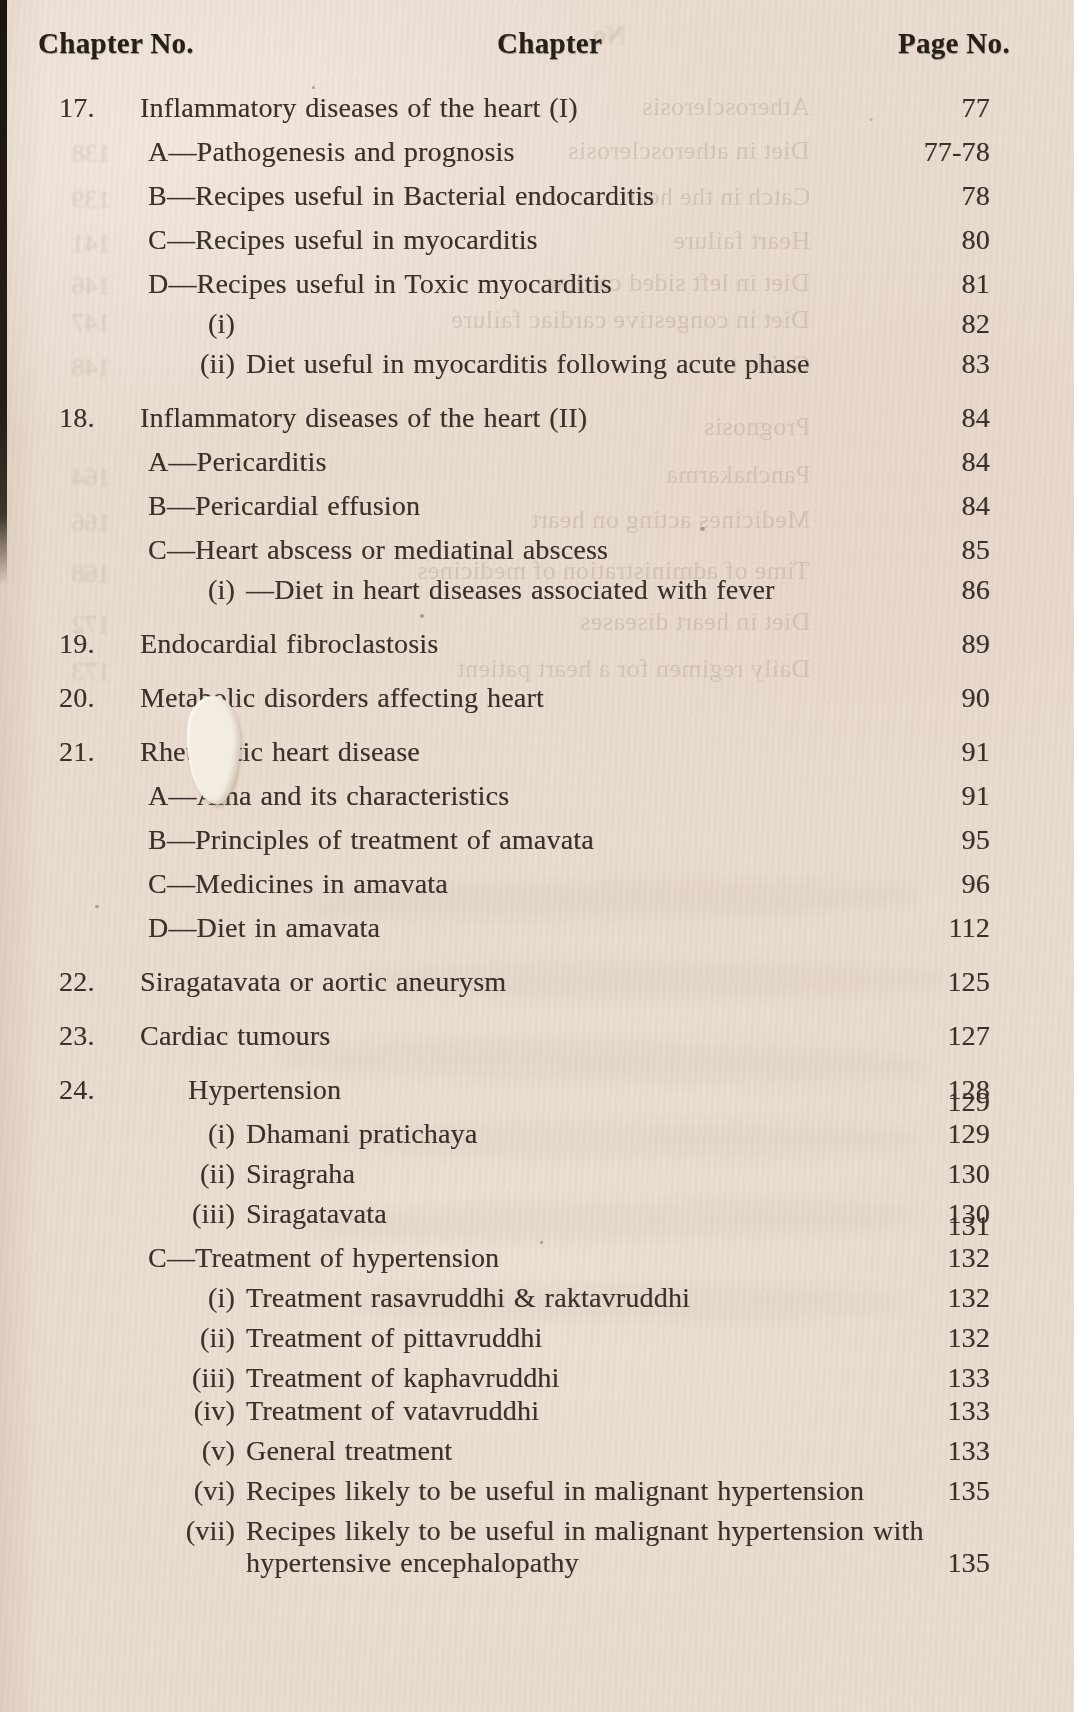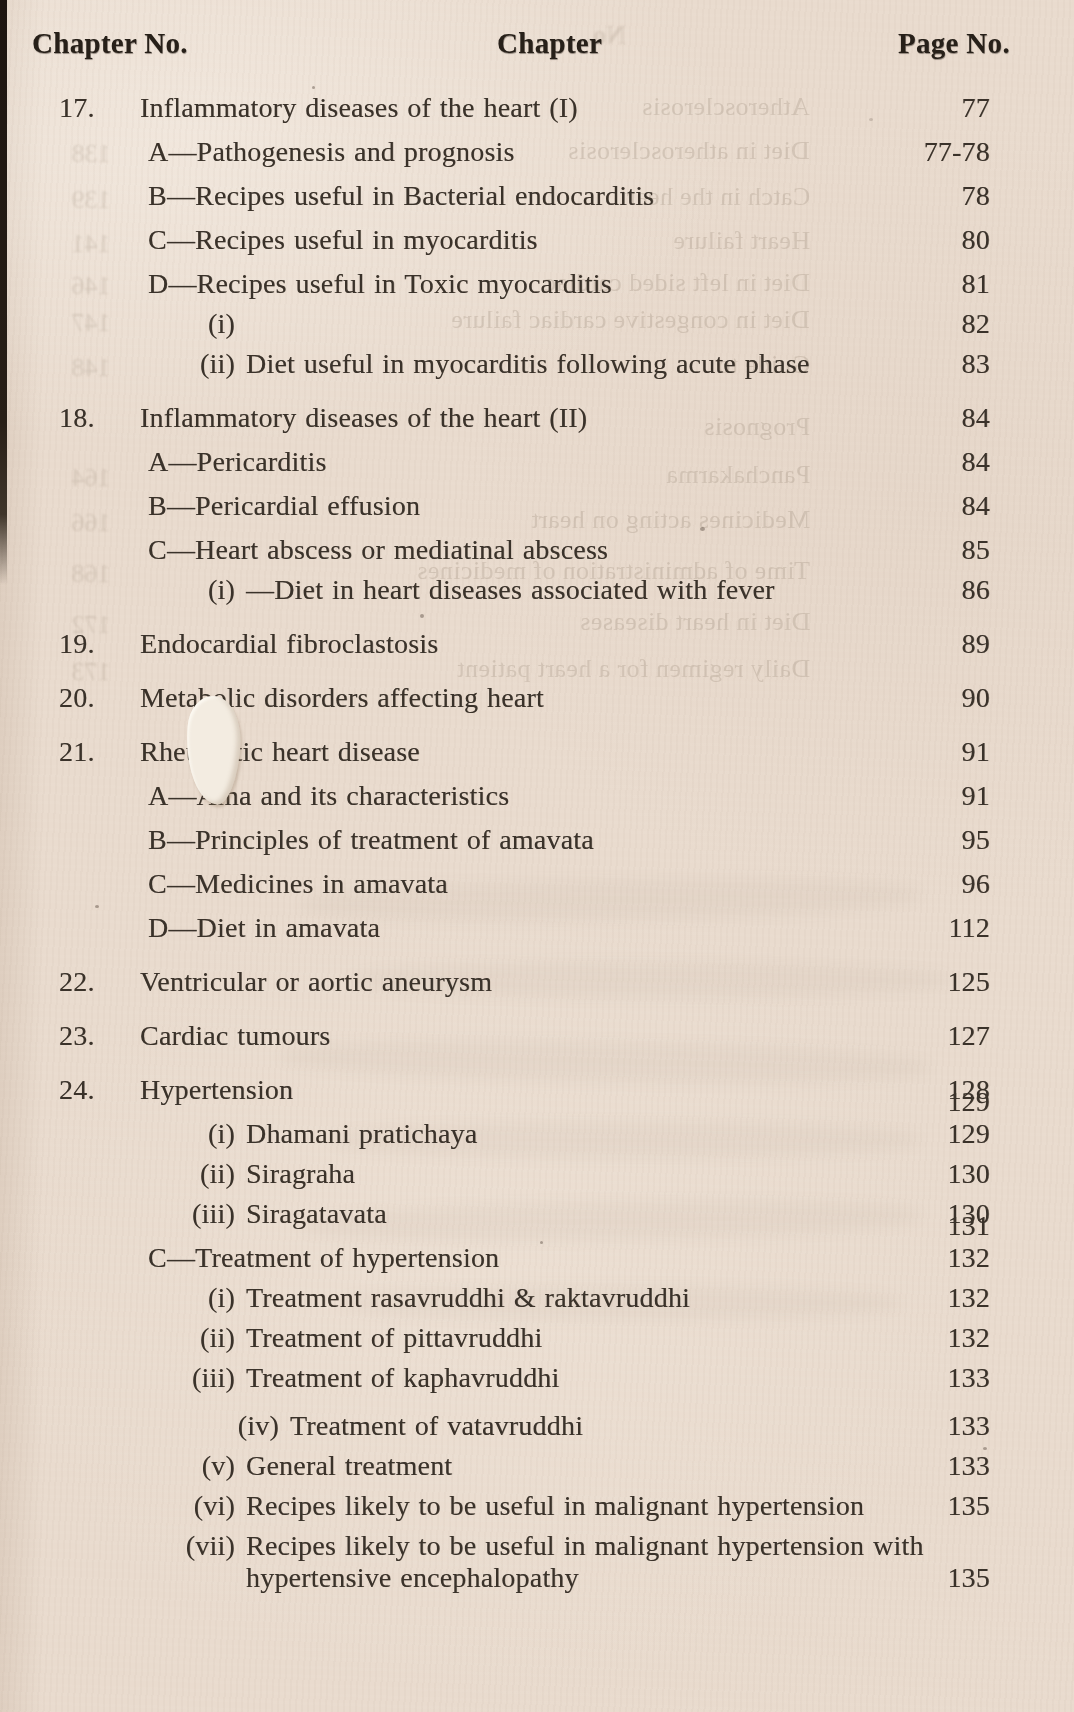--- a/index.html
+++ b/index.html
@@ -31,21 +31,21 @@
     filter:blur(.6px);
   }
   
   .hdr span{
     position:absolute;top:27px;
     font-weight:700;font-size:29px;letter-spacing:.3px;
     color:var(--header-ink,#272019);
     text-shadow:.4px .5px .7px rgba(45,36,28,.45);
     white-space:nowrap;
   }
-  .hdr .h-left{left:32px;}
+  .hdr .h-left{left:38px;}
   .hdr .h-mid{left:497px;}
   .hdr .h-right{left:898px;}
   
   .toc{position:absolute;left:0;top:92px;width:100%;font-size:28px;}
   .row{
     position:relative;line-height:32px;
     letter-spacing:.2px;word-spacing:1.6px;
     text-shadow:.35px .45px .55px rgba(50,41,32,.42);
     white-space:nowrap;
   }
@@ -172,23 +172,23 @@
         <span class="title">—Diet in heart diseases associated with fever</span>
         <span class="pageno">86</span>
       </div>
       <div class="row chapter" style="margin-top: 22px;"><span class="num">19.</span><span class="title">Endocardial fibroclastosis</span><span class="pageno">89</span></div>
       <div class="row chapter" style="margin-top: 22px;"><span class="num">20.</span><span class="title">Metabolic disorders affecting heart</span><span class="pageno">90</span></div>
       <div class="row chapter" style="margin-top: 22px;"><span class="num">21.</span><span class="title">Rheumatic heart disease</span><span class="pageno">91</span></div>
       <div class="row letter" style="margin-top: 12px;"><span class="title">A—Ama and its characteristics</span><span class="pageno">91</span></div>
       <div class="row letter" style="margin-top: 12px;"><span class="title">B—Principles of treatment of amavata</span><span class="pageno">95</span></div>
       <div class="row letter" style="margin-top: 12px;"><span class="title">C—Medicines in amavata</span><span class="pageno">96</span></div>
       <div class="row letter" style="margin-top: 12px;"><span class="title">D—Diet in amavata</span><span class="pageno">112</span></div>
-      <div class="row chapter" style="margin-top: 22px;"><span class="num">22.</span><span class="title">Ventricular or aortic aneurysm</span><span class="pageno">125</span></div>
+      <div class="row chapter" style="margin-top: 22px;"><span class="num">22.</span><span class="title">Siragatavata or aortic aneurysm</span><span class="pageno">125</span></div>
       <div class="row chapter" style="margin-top: 22px;"><span class="num">23.</span><span class="title">Cardiac tumours</span><span class="pageno">127</span></div>
-      <div class="row chapter" style="margin-top: 22px;"><span class="num">24.</span><span class="title">Hypertension</span><span class="pageno">128</span></div>
+      <div class="row chapter" style="margin-top: 22px; padding-left: 48px;"><span class="num">24.</span><span class="title">Hypertension</span><span class="pageno">128</span></div>
       <div class="row letter" style="margin-top: 12px;"><span class="pageno">129</span></div>
       <div class="row roman" style="margin-top: 8px;">
         <span class="roman-label">(i)</span>
         <span class="title">Dhamani pratichaya</span>
         <span class="pageno">129</span>
       </div>
       <div class="row roman" style="margin-top: 8px;">
         <span class="roman-label">(ii)</span>
         <span class="title">Siragraha</span>
         <span class="pageno">130</span>
@@ -208,21 +208,21 @@
       <div class="row roman" style="margin-top: 8px;">
         <span class="roman-label">(ii)</span>
         <span class="title">Treatment of pittavruddhi</span>
         <span class="pageno">132</span>
       </div>
       <div class="row roman" style="margin-top: 8px;">
         <span class="roman-label">(iii)</span>
         <span class="title">Treatment of kaphavruddhi</span>
         <span class="pageno">133</span>
       </div>
-      <div class="row roman" style="margin-top: 16px; padding-left: 44px;">
+      <div class="row roman" style="margin-top: 1px;">
         <span class="roman-label">(iv)</span>
         <span class="title">Treatment of vatavruddhi</span>
         <span class="pageno">133</span>
       </div>
       <div class="row roman" style="margin-top: 8px;">
         <span class="roman-label">(v)</span>
         <span class="title">General treatment</span>
         <span class="pageno">133</span>
       </div>
       <div class="row roman" style="margin-top: 8px;">

